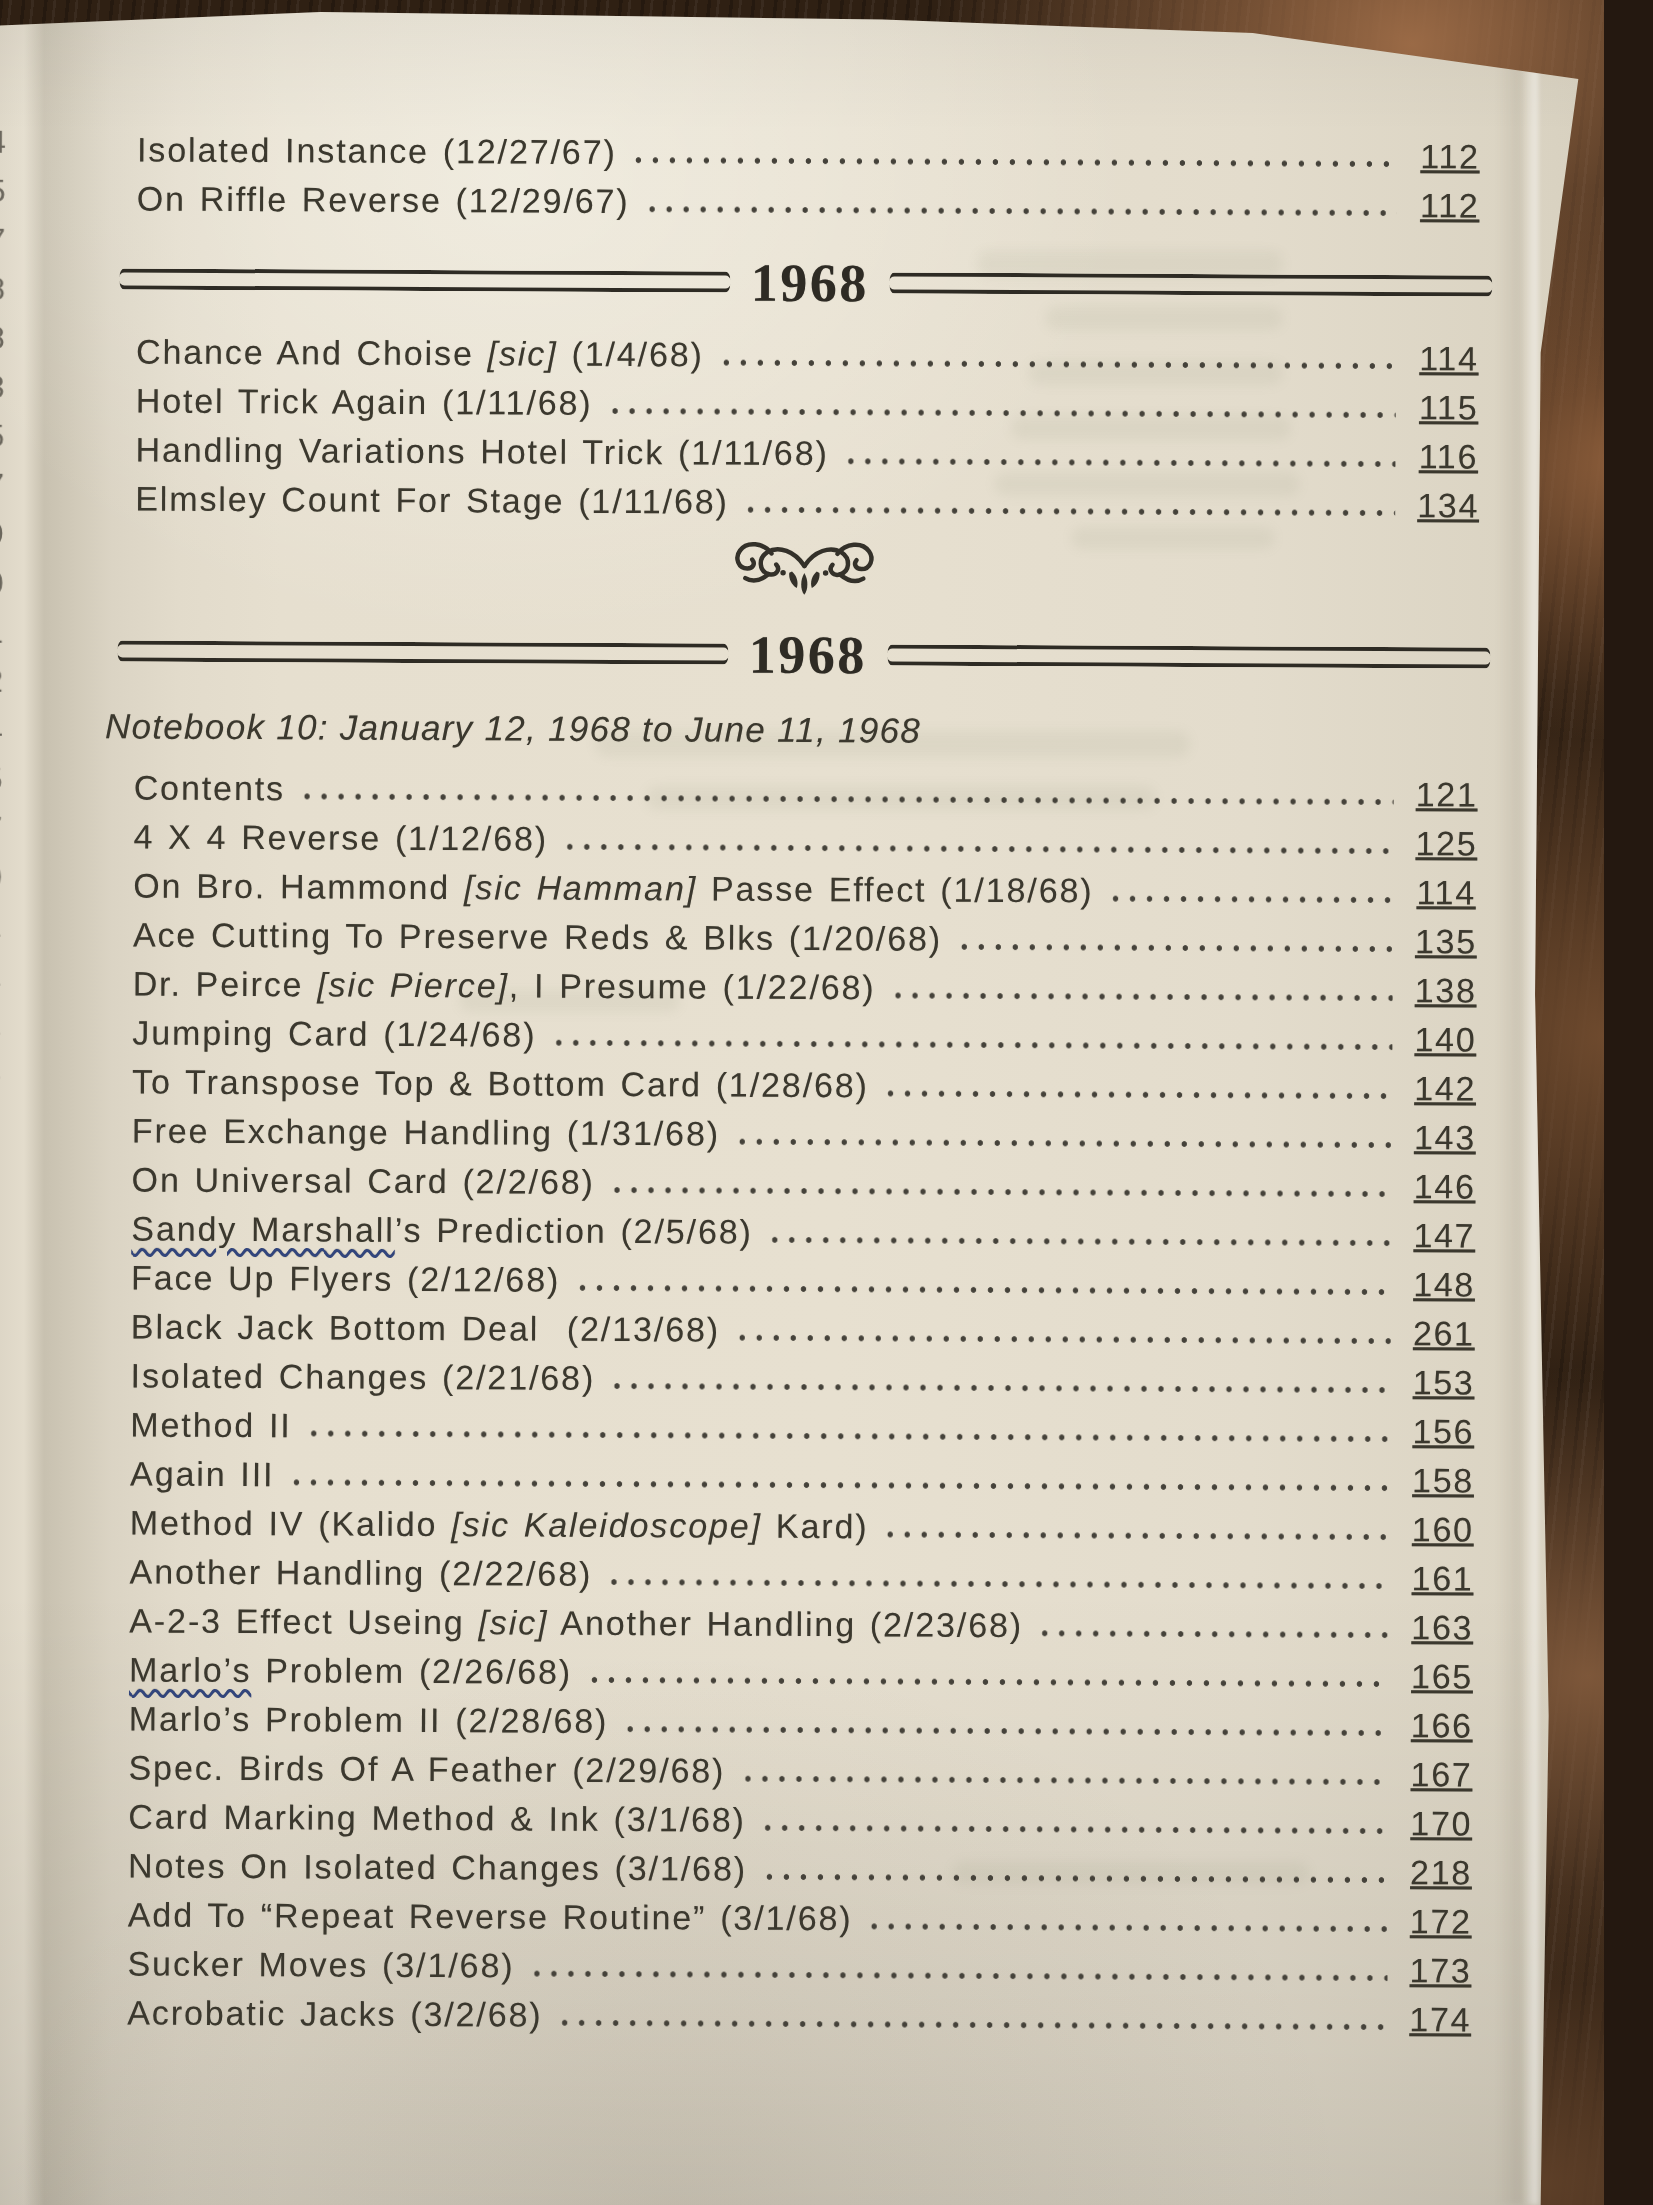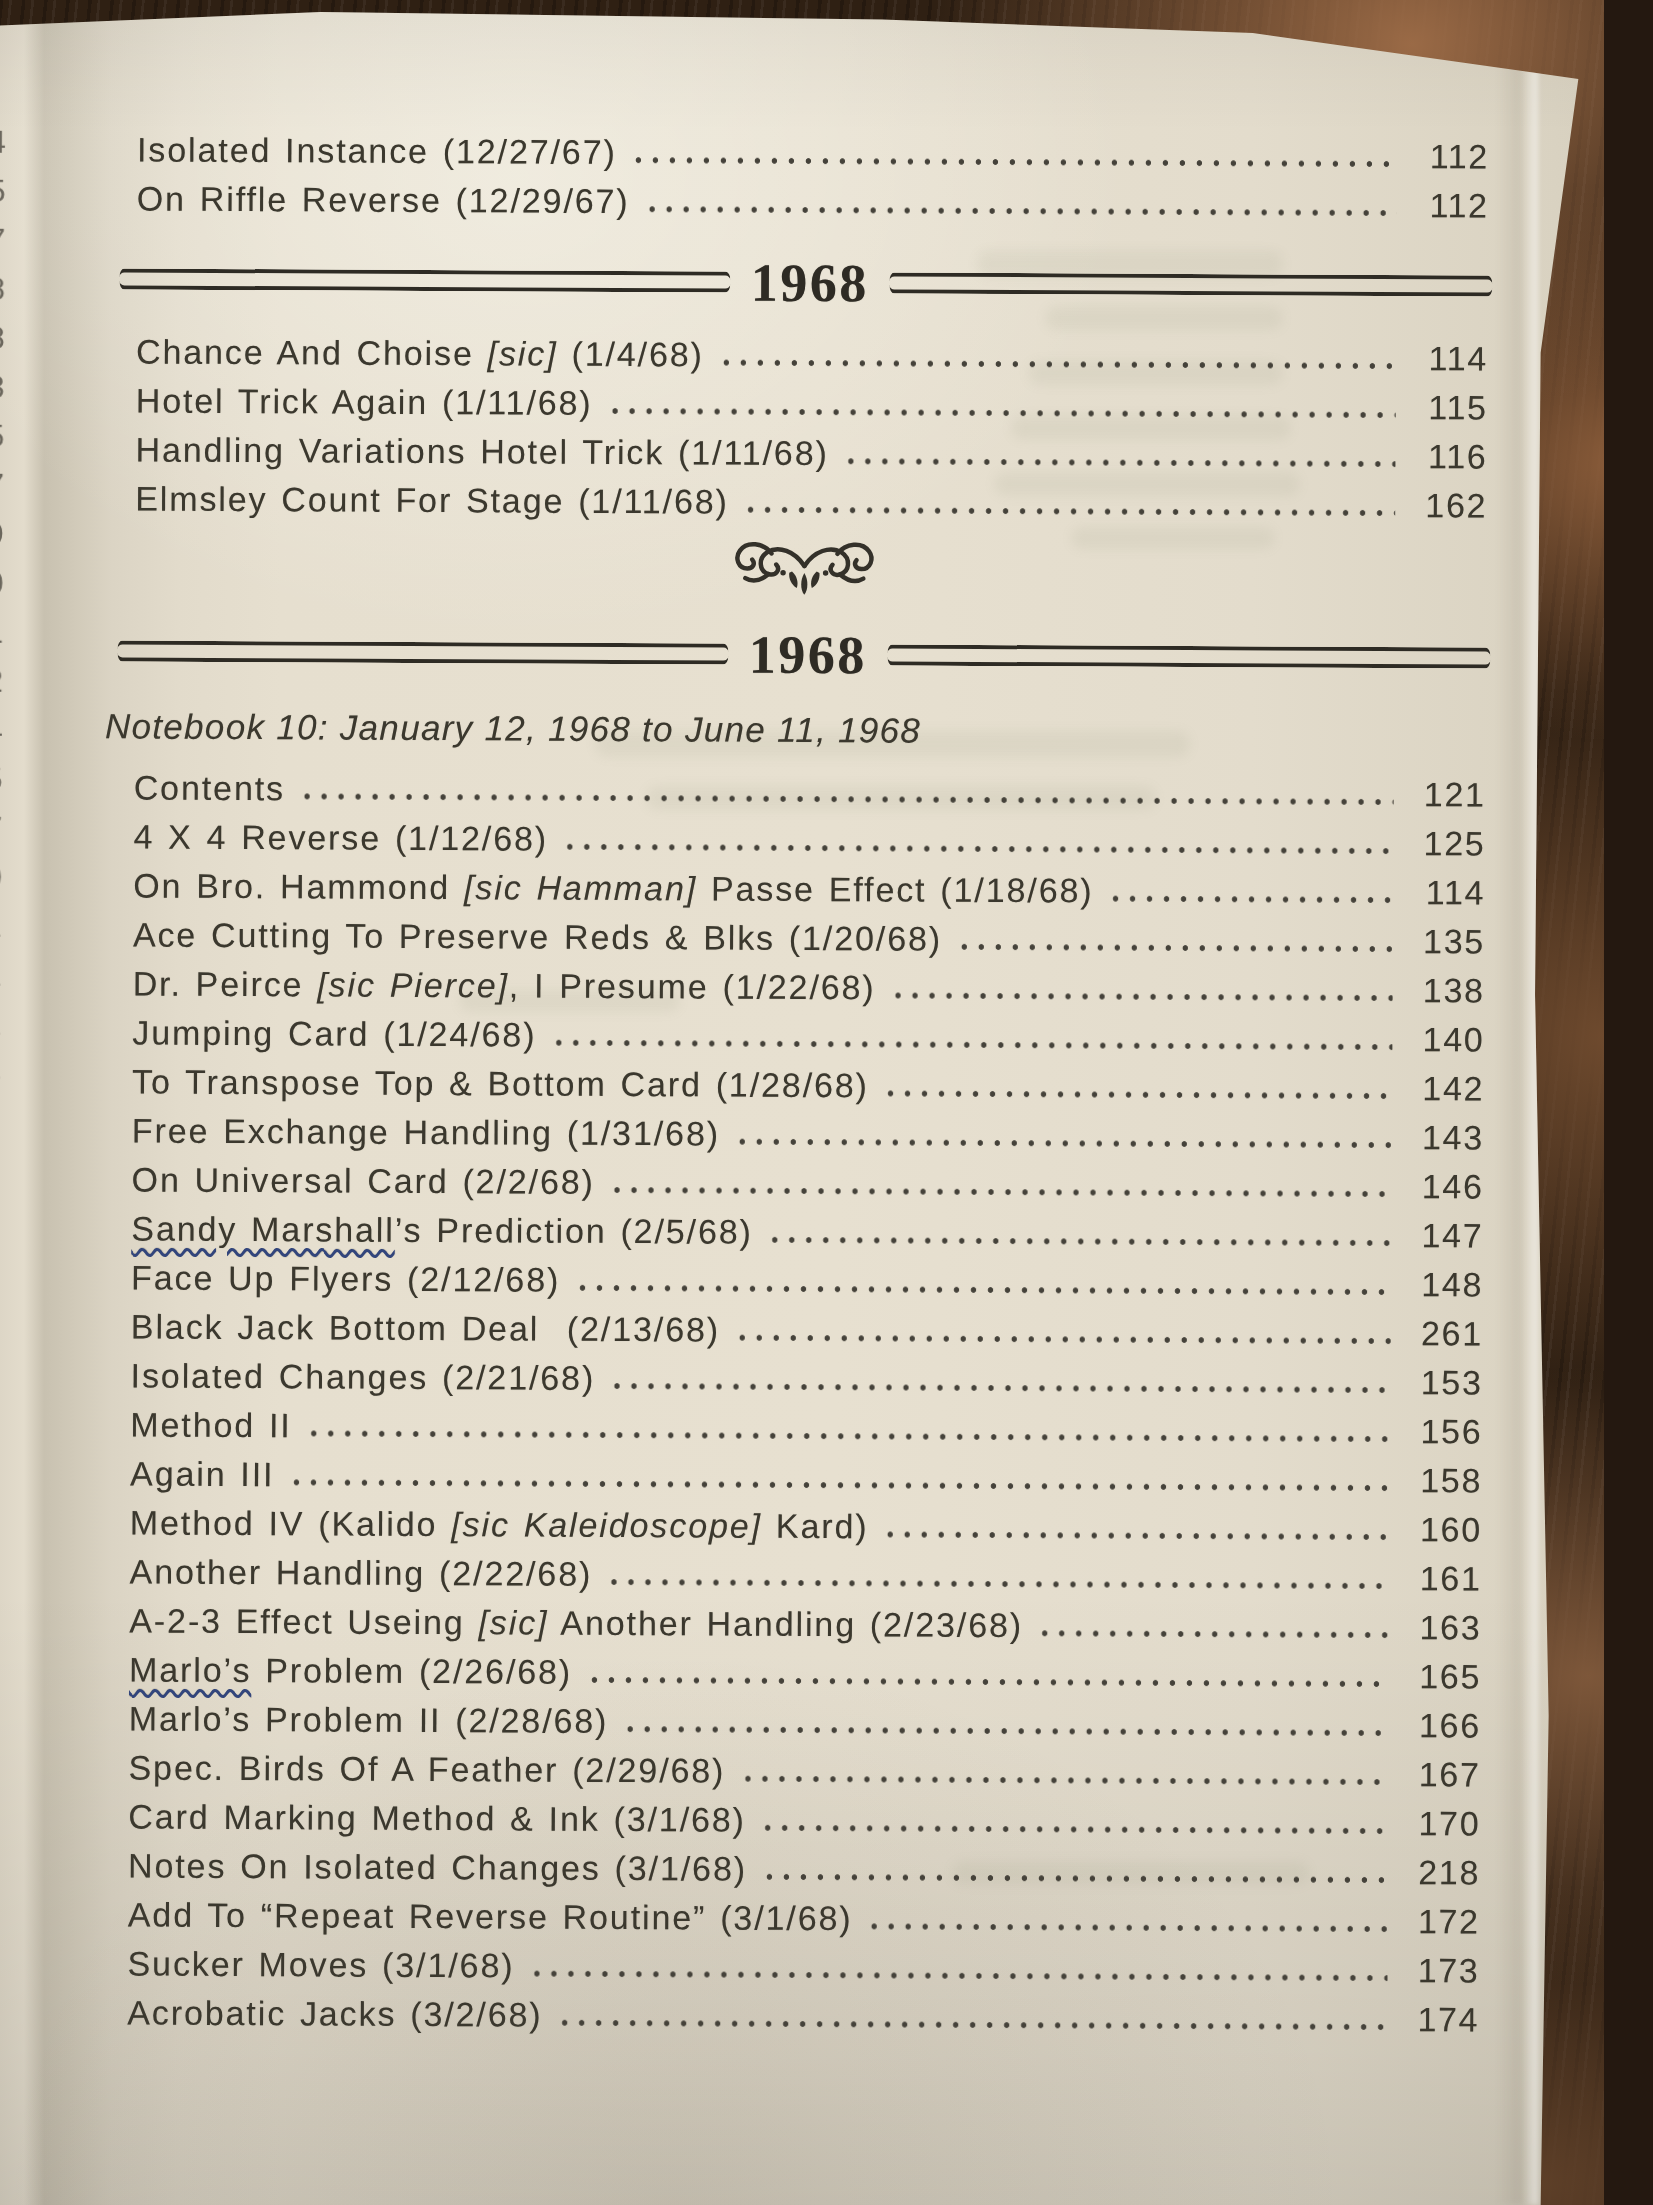--- a/index.html
+++ b/index.html
@@ -40,21 +40,21 @@
   .entry{display:flex;align-items:baseline;height:49px;line-height:49px;
     font-size:34px;letter-spacing:1.9px;word-spacing:2.5px;padding-left:133px;
     text-shadow:0 0 0.8px rgba(59,56,46,.35);}
   .title{white-space:pre;}
   .it{font-style:italic;}
   .ub{text-decoration-line:underline;text-decoration-style:wavy;
     text-decoration-color:#32457c;text-decoration-thickness:3px;text-underline-offset:6.8px;}
   .leader{flex:1 1 auto;min-width:25.5px;height:7.6px;margin:0 13.6px 0 18.7px;
     background-image:radial-gradient(circle at 3.4px 3.8px, #45423a 2.3px, rgba(69,66,58,0) 3.1px);
     background-size:17px 7.6px;background-repeat:repeat-x;background-position:left bottom;}
-  .pg{min-width:78px;text-align:right;letter-spacing:1.7px;}
+  .pg{min-width:78px;text-align:center;letter-spacing:1.7px;text-decoration:underline;}
 
   .year-header{position:absolute;left:116px;width:1373px;height:61px;display:flex;align-items:center;gap:20.4px;}
   .yh1{top:252px;}
   .yh2{top:624px;}
   .rule{height:13.6px;border-top:4.2px solid #2e2b24;border-bottom:4.2px solid #2e2b24;border-radius:5.1px/8.5px;}
   .rule-left{flex:0 0 44.5%;}
   .rule-right{flex:1 1 auto;}
   .year{font-family:Liberation Serif, serif;font-weight:700;font-size:54px;line-height:1;
     color:#2e2b24;letter-spacing:2.5px;text-shadow:0 0 0.8px rgba(46,43,36,.4);}
 
@@ -162,21 +162,21 @@
             <span class="pg">115</span>
           </div>
           <div class="entry">
             <span class="title"><span>Handling Variations Hotel Trick (1/11/68)</span></span>
             <span class="leader"></span>
             <span class="pg">116</span>
           </div>
           <div class="entry">
             <span class="title"><span>Elmsley Count For Stage (1/11/68)</span></span>
             <span class="leader"></span>
-            <span class="pg">162</span>
+            <span class="pg">134</span>
           </div>
         </div>
 
       <svg class="flourish" viewBox="0 0 220 100" xmlns="http://www.w3.org/2000/svg">
         <g stroke="#34312a" stroke-width="6.5" fill="none" stroke-linecap="round">
           <path d="M110 42 C 96 20, 72 12, 56 22 C 42 31, 44 50, 58 54 C 68 57, 76 48, 69 40"></path>
           <path d="M62 24 C 50 8, 26 6, 16 20 C 8 31, 14 46, 27 46 C 35 46, 39 39, 34 33"></path>
           <path d="M58 54 C 46 64, 34 66, 24 60"></path>
           <g transform="translate(220 0) scale(-1 1)">
             <path d="M110 42 C 96 20, 72 12, 56 22 C 42 31, 44 50, 58 54 C 68 57, 76 48, 69 40"></path>

